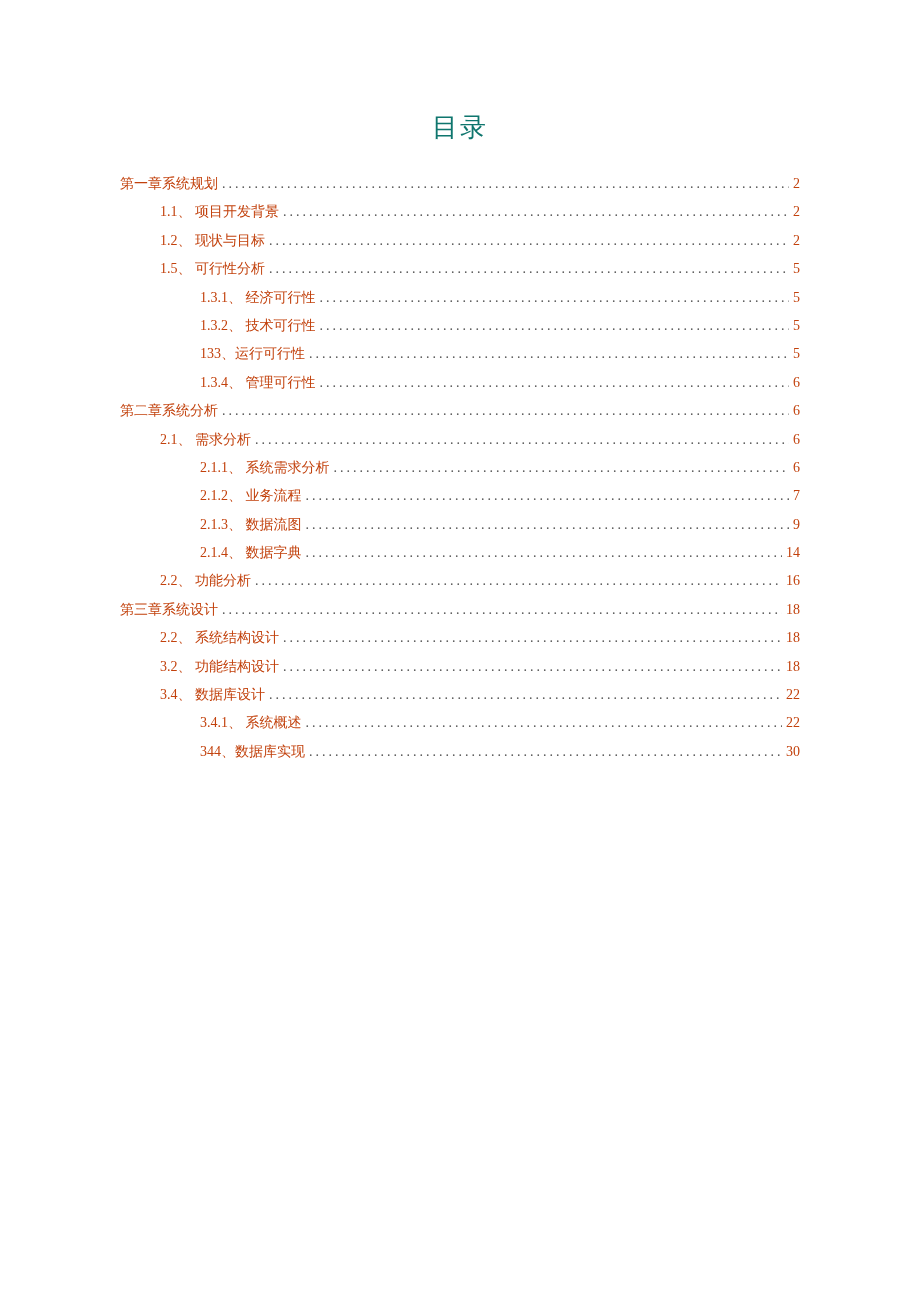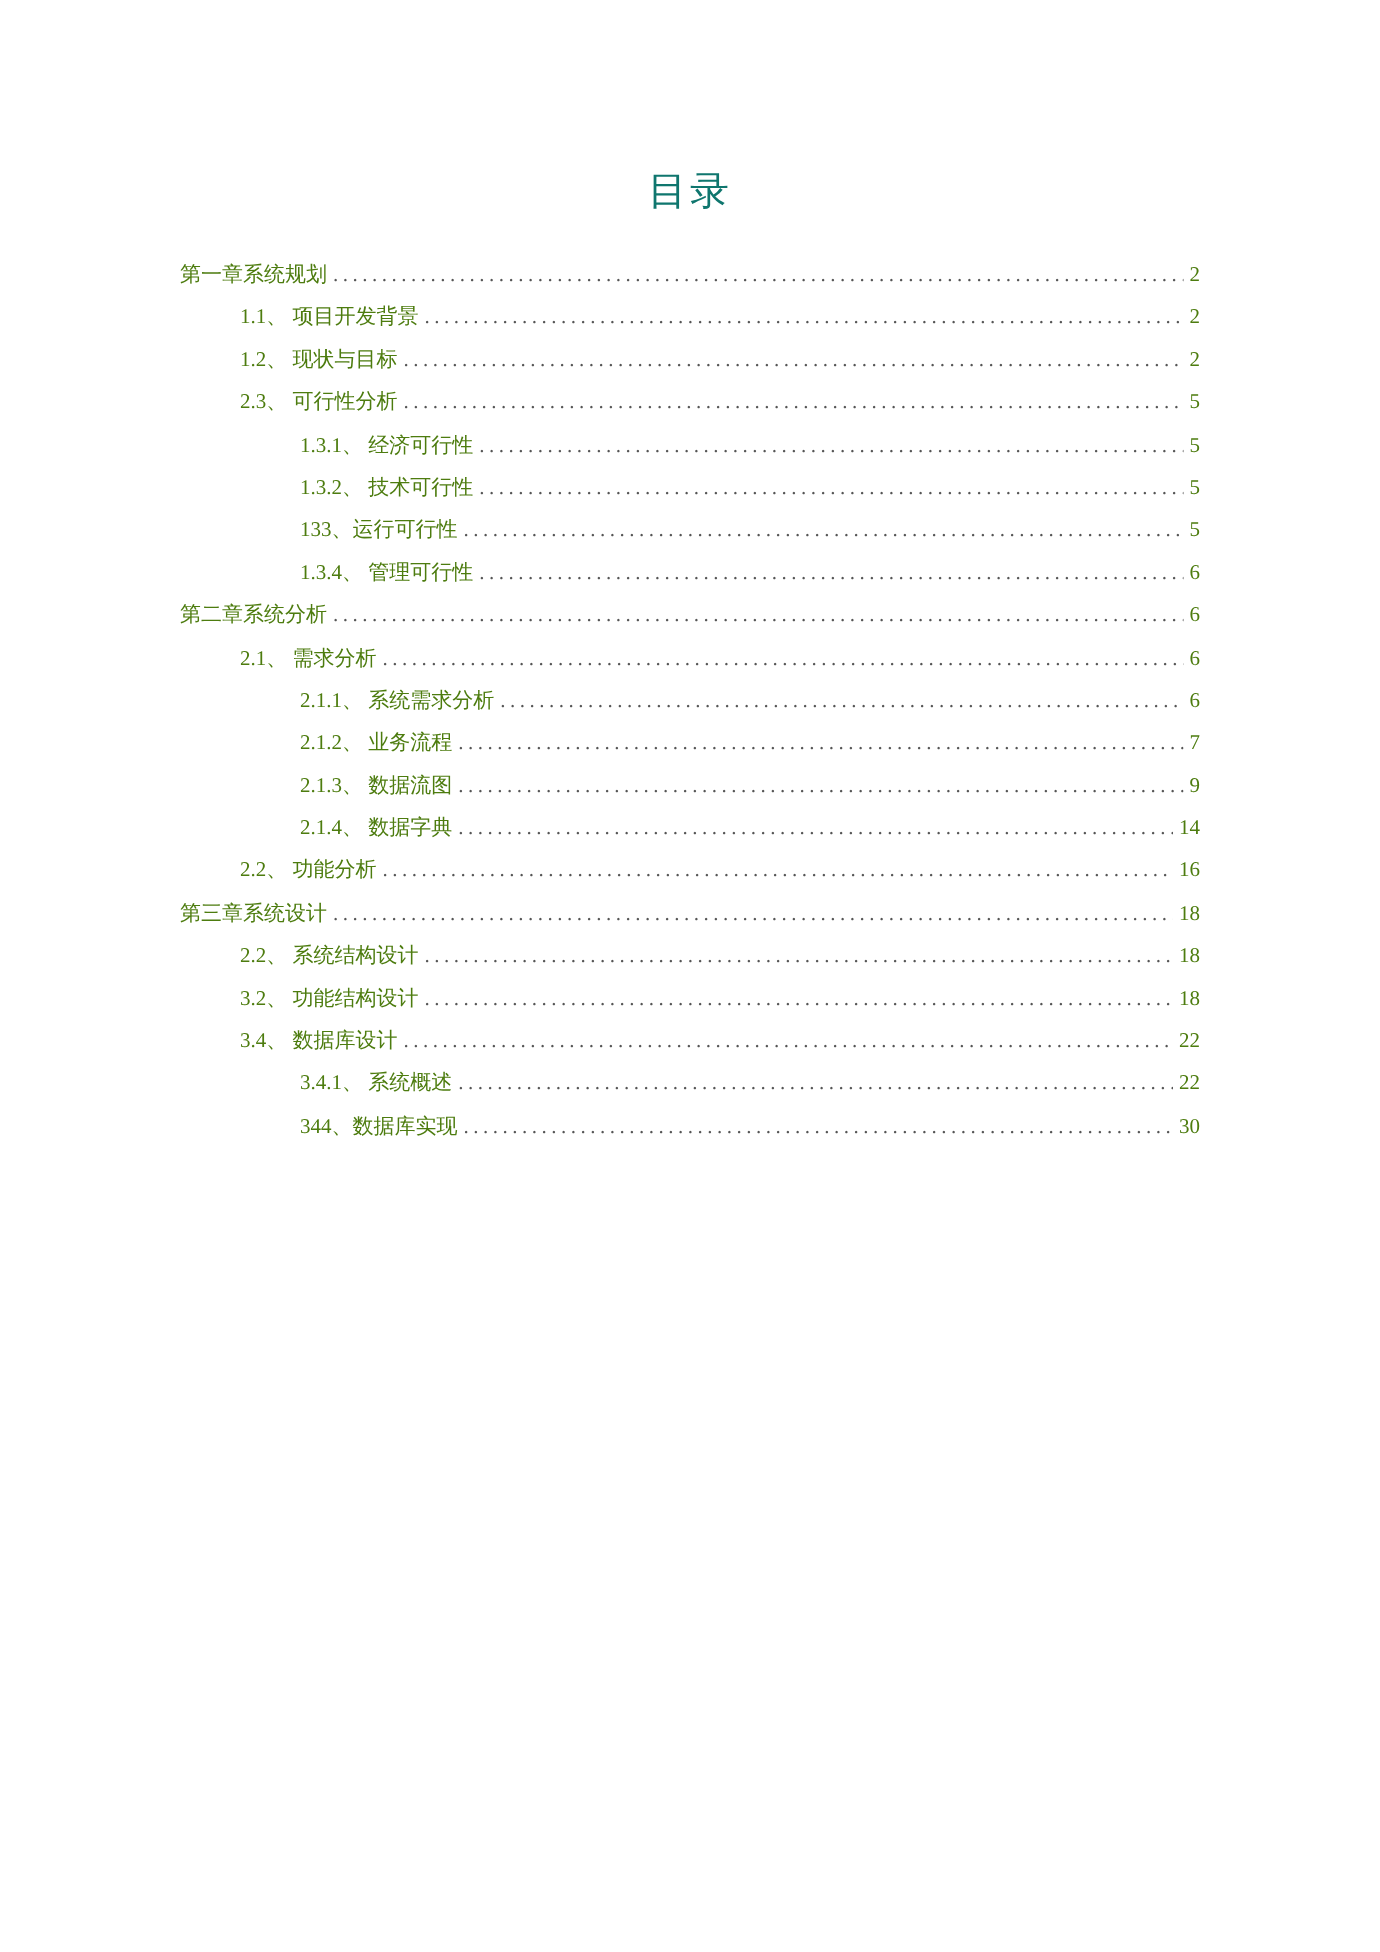--- a/index.html
+++ b/index.html
@@ -17,21 +17,21 @@
     .title {
       text-align: center;
       font-size: 26px;
       color: #0f766e;
       font-weight: normal;
       margin-bottom: 28px;
       letter-spacing: 2px;
     }
     .toc {
       font-size: 14px;
-      color: #4d7c0f;
+      color: #c2410c;
       line-height: 1.6;
     }
     .toc-entry {
       display: flex;
       align-items: baseline;
       white-space: nowrap;
       margin-bottom: 6px;
     }
     .toc-label {
       flex-shrink: 0;
@@ -68,21 +68,21 @@
       <span class="toc-label">1.1、 项目开发背景</span>
       <span class="toc-dots"></span>
       <span class="toc-page">2</span>
     </div>
     <div class="toc-entry level-1">
       <span class="toc-label">1.2、 现状与目标</span>
       <span class="toc-dots"></span>
       <span class="toc-page">2</span>
     </div>
     <div class="toc-entry level-1">
-      <span class="toc-label">2.3、 可行性分析</span>
+      <span class="toc-label">1.5、 可行性分析</span>
       <span class="toc-dots"></span>
       <span class="toc-page">5</span>
     </div>
     <div class="toc-entry level-2">
       <span class="toc-label">1.3.1、 经济可行性</span>
       <span class="toc-dots"></span>
       <span class="toc-page">5</span>
     </div>
     <div class="toc-entry level-2">
       <span class="toc-label">1.3.2、 技术可行性</span>

